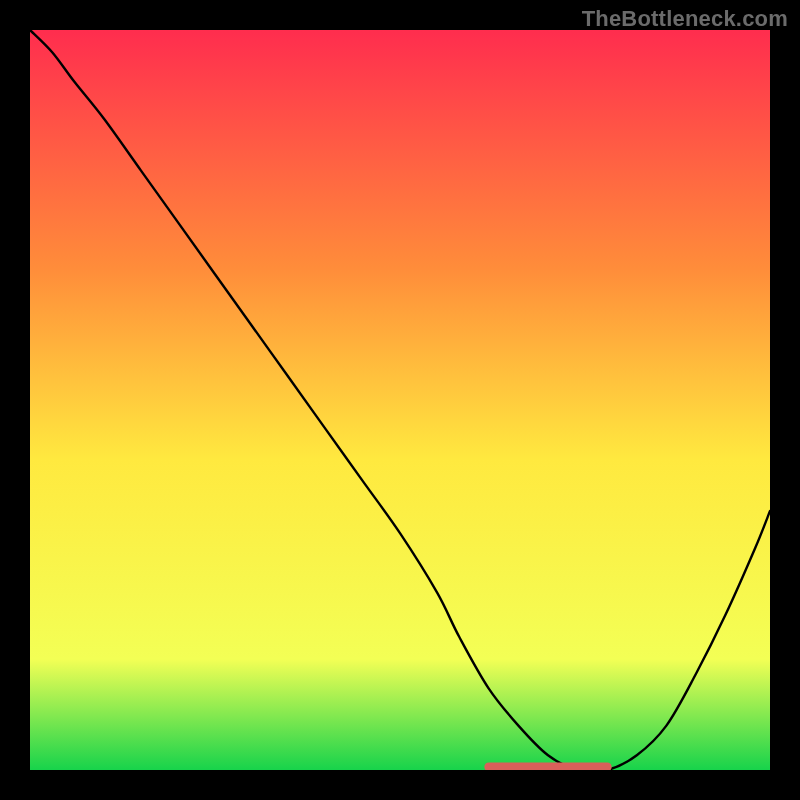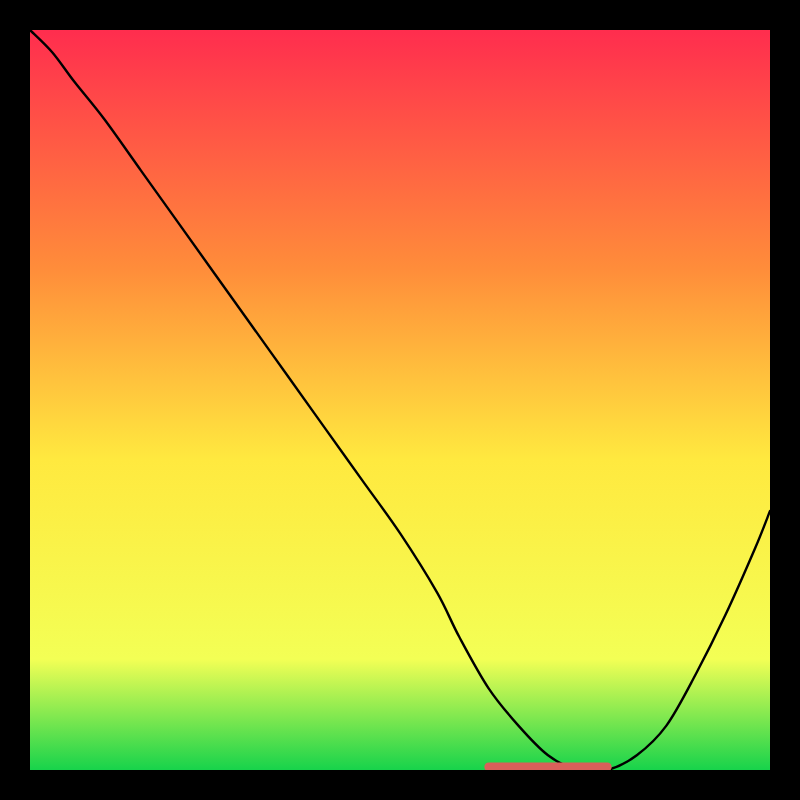--- a/index.html
+++ b/index.html
@@ -21,20 +21,21 @@
     top: 30px;
     width: 740px;
     height: 740px;
   }
   svg { display: block; }
 </style>
 </head>
 <body>
 
 <div class="wrap">
+  <div class="watermark">TheBottleneck.com</div>
 
   <div class="plot">
     <svg id="svg" viewBox="0 0 740 740" width="740" height="740">
       <defs>
         <linearGradient id="bg" x1="0" y1="0" x2="0" y2="1">
           <stop id="g0" offset="0%" stop-color="#ff2d4e"></stop>
           <stop id="g1" offset="32%" stop-color="#ff8c3a"></stop>
           <stop id="g2" offset="58%" stop-color="#ffe93f"></stop>
           <stop id="g3" offset="85%" stop-color="#f3ff55"></stop>
           <stop id="g4" offset="100%" stop-color="#17d34b"></stop>

